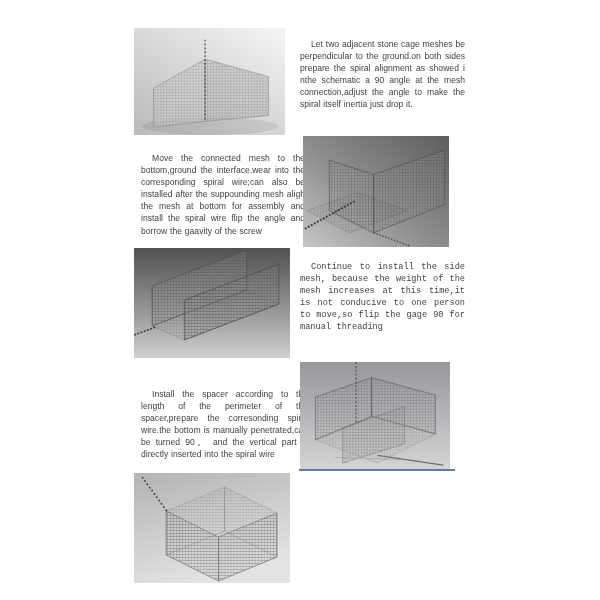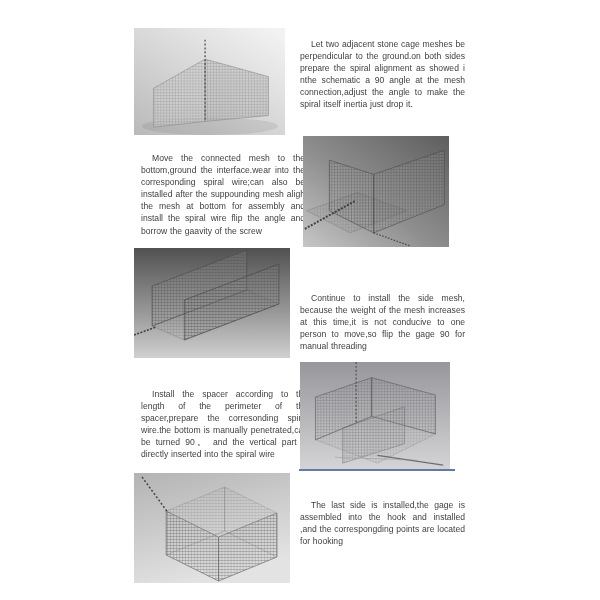--- a/index.html
+++ b/index.html
@@ -9,21 +9,21 @@
   .img-box svg{display:block;width:100%;height:100%;}
   .text-box{position:absolute;color:#3f3f3f;font-size:8.6px;line-height:12.1px;text-align:justify;}
   .text-box p{margin:0;text-indent:11px;word-spacing:0.4px;}
   .accent-line{position:absolute;}
   
   .fig1{left:134px;top:28px;width:151px;height:107px;}
   .txt1{left:300px;top:38px;width:165px;}
   .txt2{left:141px;top:152px;width:164px;}
   .fig2{left:303px;top:136px;width:146px;height:111px;}
   .fig3{left:134px;top:248px;width:156px;height:110px;}
-  .txt3{left:300px;top:292px;width:165px;}
+  .txt3{left:300px;top:261px;width:165px;font-family:Liberation Mono, monospace;}
   .txt4{left:141px;top:388px;width:167px;}
   .fig4{left:300px;top:362px;width:150px;height:107px;}
   .line4{left:299px;top:469px;width:156px;height:2px;}
   .fig5{left:134px;top:473px;width:156px;height:110px;}
   .txt5{left:300px;top:499px;width:165px;}
 </style>
 </head>
 <body>
 
 <div class="canvas">
@@ -146,17 +146,14 @@
       <polygon points="32,38 90,14 90,58 32,82" fill="url(#m5)" opacity="0.6" stroke="#777777" stroke-width="0.5"></polygon>
       <polygon points="90,14 142,40 142,84 90,58" fill="url(#m5)" opacity="0.6" stroke="#777777" stroke-width="0.5"></polygon>
       <polygon points="32,82 90,58 142,84 84,108" fill="url(#m5)" opacity="0.45" stroke="#888888" stroke-width="0.4"></polygon>
       <polygon points="32,38 84,64 84,108 32,82" fill="#c2c2c2" opacity="0.2"></polygon>
       <polygon points="32,38 84,64 84,108 32,82" fill="url(#m5)" stroke="#6a6a6a" stroke-width="0.6"></polygon>
       <polygon points="84,64 142,40 142,84 84,108" fill="#bcbcbc" opacity="0.2"></polygon>
       <polygon points="84,64 142,40 142,84 84,108" fill="url(#m5)" stroke="#6a6a6a" stroke-width="0.6"></polygon>
       <line x1="8" y1="4" x2="34" y2="40" stroke="#4a4a4a" stroke-width="1.6" stroke-dasharray="2 2"></line>
     </svg>
   </figure>
-  <div class="text-box txt5">
-    <p>The last side is installed,the gage is assembled into the hook and installed ,and the correspongding points are located for hooking</p>
-  </div>
 
 </div>
 
 </body></html>

